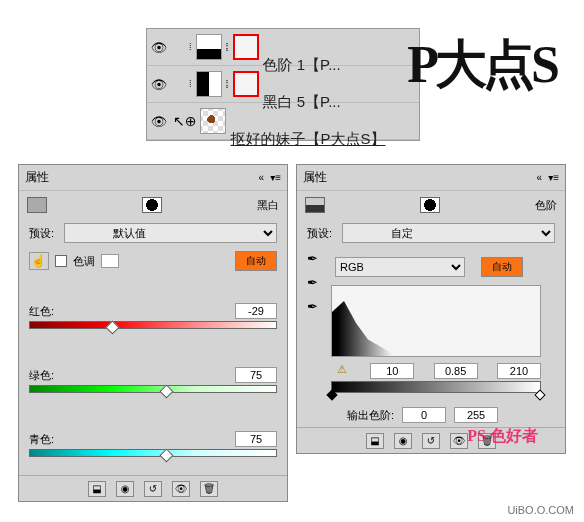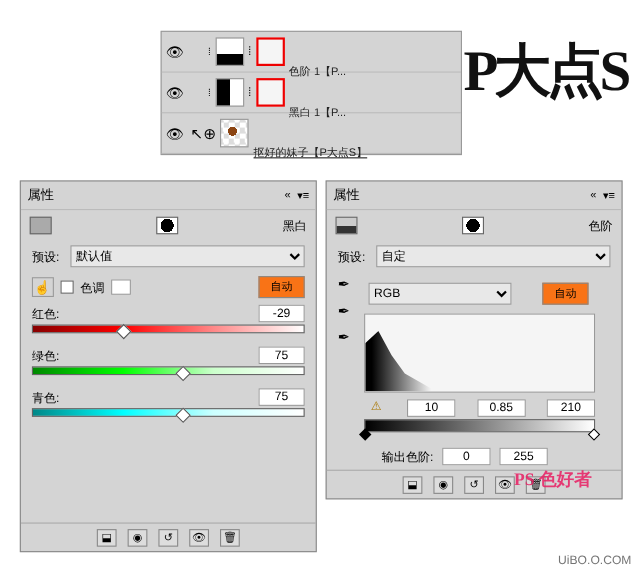--- a/index.html
+++ b/index.html
@@ -8,57 +8,57 @@
 .layer-row { display: flex; align-items: center; height: 37px; border-bottom: 1px solid #bbb; padding: 0 4px; gap: 4px; }
 .eye-icon { width: 16px; height: 16px; display: flex; align-items: center; justify-content: center; font-size: 13px; }
 .layer-link { font-size: 9px; }
 .layer-thumb { width: 26px; height: 26px; background: #fff; border: 1px solid #999; display: inline-block; }
 .layer-thumb.hist { background: linear-gradient(to top, #000 40%, #fff 40%); }
 .layer-thumb.bw { background: linear-gradient(to right, #000 50%, #fff 50%); }
 .layer-thumb.mask { background: #f5f5f5; }
 .layer-thumb.img { background: repeating-conic-gradient(#fff 0 25%, #ddd 0 50%) 50%/10px 10px; position: relative; }
 .layer-thumb.img::after { content: ""; position: absolute; inset: 4px; background: radial-gradient(circle at 40% 40%, #8b4513 30%, transparent 30%); }
 .red-box { border: 2px solid #e00 !important; padding: 1px; }
-.layer-name { font-size: 10px; color: #222; margin-top: 36px; }
+.layer-name { font-size: 15px; color: #222; margin-top: 36px; }
 .layer-name.u { text-decoration: underline; }
 .cursor-arrow { position: absolute; font-size: 14px; color: #000; }
-.logo { position: absolute; top: 30px; right: 14px; font-family: "Brush Script MT", cursive; font-size: 52px; font-weight: bold; color: #111; letter-spacing: -4px; }
+.logo { position: absolute; top: 30px; right: 28px; font-family: "Brush Script MT", cursive; font-size: 52px; font-weight: bold; color: #111; letter-spacing: -4px; }
 .panel { position: absolute; background: #d4d4d4; border: 1px solid #888; }
 .panel1 { top: 164px; left: 18px; width: 270px; height: 338px; }
 .panel2 { top: 164px; left: 296px; width: 270px; height: 290px; }
 .panel-header { display: flex; align-items: center; padding: 4px 6px; border-bottom: 1px solid #bbb; font-size: 12px; }
 .panel-header .spacer { flex: 1; }
 .panel-header .menu { font-size: 10px; cursor: pointer; }
 .panel-title-row { display: flex; align-items: center; gap: 6px; padding: 6px 8px; justify-content: space-between; }
 .icon-box { width: 20px; height: 16px; border: 1px solid #666; background: #aaa; display: inline-flex; align-items: center; justify-content: center; font-size: 9px; }
 .icon-box.hist { background: linear-gradient(to top, #333 50%, #ccc 50%); }
 .icon-box.circle { background: radial-gradient(circle, #000 6px, #fff 6px); }
 .preset-row { display: flex; align-items: center; gap: 10px; padding: 4px 10px; }
 .preset-row label { font-size: 11px; }
-.preset-row select { flex: 1; font-size: 11px; height: 20px; background: #e8e8e8; border: 1px solid #999; }
+.preset-row select { flex: 1; font-size: 11px; height: 20px; background: #e8e8e8; border: 1px solid #999; padding-left: 44px; }
 .tint-row { display: flex; align-items: center; gap: 6px; padding: 4px 10px; }
 .hand-icon { width: 20px; height: 18px; border: 1px solid #999; display: flex; align-items: center; justify-content: center; font-size: 12px; }
 .checkbox { width: 12px; height: 12px; border: 1px solid #666; background: #fff; }
 .swatch { width: 18px; height: 14px; border: 1px solid #999; background: #fff; }
 .btn-auto { margin-left: auto; padding: 2px 10px; background: #f97316; border: 1px solid #888; font-size: 10px; }
-.slider-group { padding: 2px 10px 6px; }
+.slider-group { padding: 2px 10px 6px; margin-top: 26px; }
 .slider-label-row { display: flex; justify-content: space-between; align-items: center; font-size: 11px; margin-bottom: 2px; }
 .slider-value { width: 42px; height: 16px; background: #fff; border: 1px solid #999; text-align: center; font-size: 11px; line-height: 14px; }
 .slider-track { height: 12px; position: relative; margin-top: 2px; }
 .slider-track .grad { height: 8px; border: 1px solid #666; }
 .slider-handle { position: absolute; top: 5px; width: 10px; height: 10px; background: #fff; border: 1px solid #555; transform: rotate(45deg) translateX(-50%); }
 .grad-red { background: linear-gradient(to right, #800, #f00, #f88, #fff); }
 .grad-yellow { background: linear-gradient(to right, #880, #ff0, #ffc, #fff); }
 .grad-green { background: linear-gradient(to right, #080, #0f0, #cfc, #fff); }
 .grad-cyan { background: linear-gradient(to right, #088, #0ff, #cff, #fff); }
 .grad-blue { background: linear-gradient(to right, #008, #00f, #ccf, #fff); }
 .panel-footer { position: absolute; bottom: 0; left: 0; right: 0; height: 26px; border-top: 1px solid #aaa; display: flex; align-items: center; justify-content: center; gap: 10px; }
 .footer-icon { width: 18px; height: 16px; border: 1px solid #888; display: flex; align-items: center; justify-content: center; font-size: 10px; background: #ddd; }
 .levels-body { padding: 4px 10px; }
-.channel-row { display: flex; align-items: center; gap: 18px; margin: 6px 0 8px 28px; }
+.channel-row { display: flex; align-items: center; gap: 6px; margin: 6px 0 8px 28px; }
 .channel-row select { width: 130px; height: 20px; font-size: 11px; background: #e8e8e8; border: 1px solid #999; }
 .eyedrop-col { position: absolute; left: 10px; top: 86px; display: flex; flex-direction: column; gap: 8px; }
 .eyedrop { width: 16px; height: 16px; font-size: 13px; }
 .histogram { margin-left: 24px; width: 210px; height: 72px; background: #f5f5f5; border: 1px solid #999; position: relative; overflow: hidden; }
 .histogram::after { content: ""; position: absolute; bottom: 0; left: 0; width: 60px; height: 55px; background: linear-gradient(to right, #000 10%, transparent 100%); clip-path: polygon(0 20%, 20% 0%, 40% 40%, 60% 70%, 100% 95%, 100% 100%, 0 100%); }
 .levels-input-row { display: flex; justify-content: space-between; margin: 6px 0 2px 24px; width: 210px; }
 .levels-input-row input { width: 44px; height: 16px; text-align: center; font-size: 11px; border: 1px solid #999; background: #fff; }
 .output-grad { margin-left: 24px; width: 210px; height: 12px; background: linear-gradient(to right, #000, #fff); border: 1px solid #666; position: relative; }
 .output-grad .h1 { position: absolute; left: -4px; top: 9px; width: 8px; height: 8px; background: #000; transform: rotate(45deg); }
 .output-grad .h2 { position: absolute; right: -4px; top: 9px; width: 8px; height: 8px; background: #fff; border: 1px solid #000; transform: rotate(45deg); }
@@ -81,21 +81,21 @@
     <span class="layer-thumb mask red-box"></span>
     <span class="layer-name">色阶 1【P...</span>
   </div>
   <div class="layer-row">
     <span class="eye-icon">👁</span>
     <span style="width:14px"></span>
     <span class="layer-link">⁞</span>
     <span class="layer-thumb bw"></span>
     <span>⁞</span>
     <span class="layer-thumb mask red-box"></span>
-    <span class="layer-name">黑白 1【P...</span>
+    <span class="layer-name">黑白 5【P...</span>
   </div>
   <div class="layer-row">
     <span class="eye-icon">👁</span>
     <span class="cursor-arrow" style="position:static;margin-left:2px">↖⊕</span>
     <span class="layer-thumb img"></span>
     <span class="layer-name u">抠好的妹子【P大点S】</span>
   </div>
 </div>
 
 <div class="logo">

